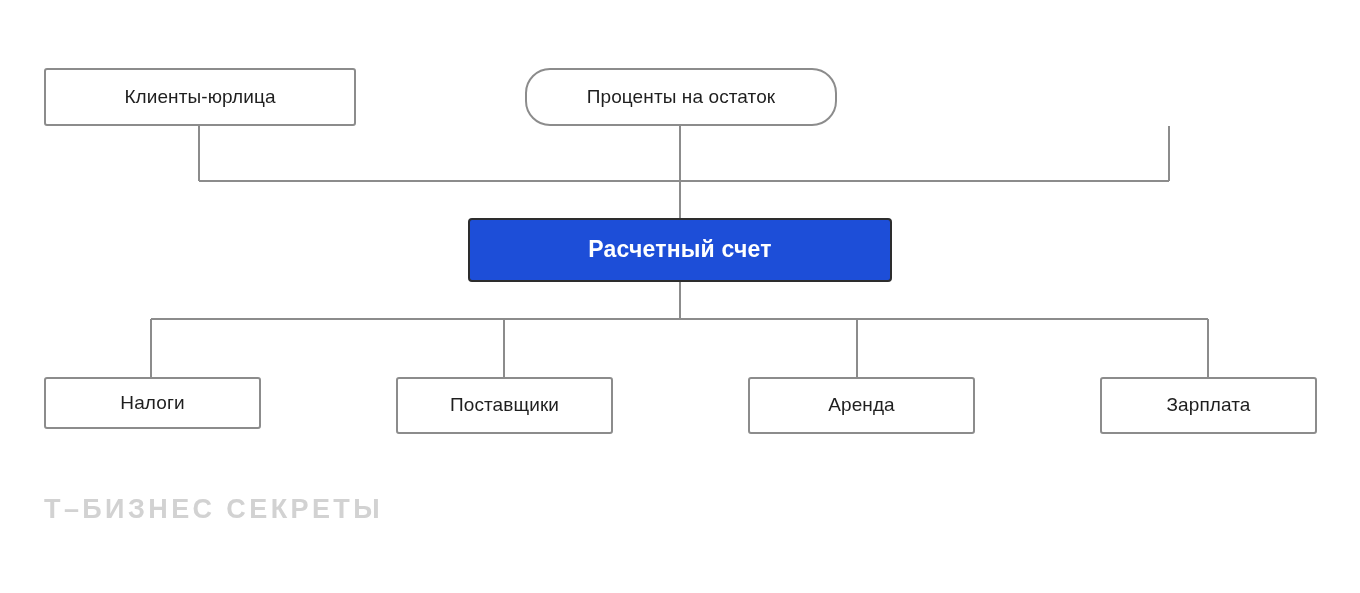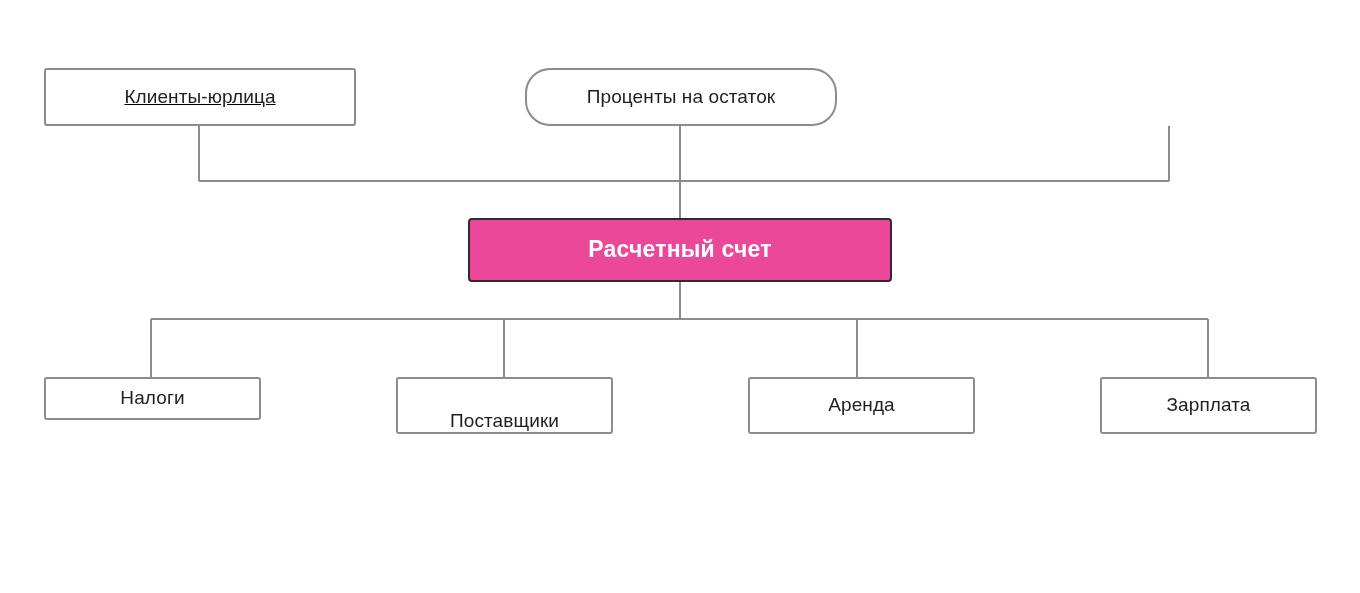--- a/index.html
+++ b/index.html
@@ -39,21 +39,21 @@
     z-index: 2;
   }
   .node .node-label {
     font-size: 19px;
     color: #1f1f1f;
     line-height: 1.1;
     letter-spacing: 0.1px;
     white-space: nowrap;
   }
   .node.center {
-    background: #ec4899;
+    background: #1d4ed8;
     border: 2px solid #2d2d2d;
     border-radius: 4px;
   }
   .node.center .node-label {
     color: #ffffff;
     font-weight: bold;
     font-size: 23px;
     letter-spacing: 0.2px;
   }
   .watermark {
@@ -86,43 +86,44 @@
 
       <path d="M151,319 L1208,319"></path>
 
       <path d="M151,319 L151,377"></path>
       <path d="M504,319 L504,377"></path>
       <path d="M857,319 L857,377"></path>
       <path d="M1208,319 L1208,377"></path>
     </g>
   </svg>
 
-  <div class="node" style="left:44px; top:68px; width:312px; height:58px;text-decoration:underline;">
+  <div class="node" style="left:44px; top:68px; width:312px; height:58px;">
     <span class="node-label">Клиенты-юрлица</span>
   </div>
 
   <div class="node" style="left:525px; top:68px; width:312px; height:58px;border-radius:25px;">
     <span class="node-label">Проценты на остаток</span>
   </div>
 
 
   <div class="node center" style="left:468px; top:218px; width:424px; height:64px;">
     <span class="node-label">Расчетный счет</span>
   </div>
 
-  <div class="node" style="left:44px; top:377px; width:217px; height:43px;">
+  <div class="node" style="left:44px; top:377px; width:217px; height:52px;">
     <span class="node-label">Налоги</span>
   </div>
 
-  <div class="node" style="left:396px; top:377px; width:217px; height:57px;align-items:flex-end;">
+  <div class="node" style="left:396px; top:377px; width:217px; height:57px;">
     <span class="node-label">Поставщики</span>
   </div>
 
   <div class="node" style="left:748px; top:377px; width:227px; height:57px;">
     <span class="node-label">Аренда</span>
   </div>
 
   <div class="node" style="left:1100px; top:377px; width:217px; height:57px;">
     <span class="node-label">Зарплата</span>
   </div>
 
+  <div class="watermark">Т–БИЗНЕС СЕКРЕТЫ</div>
 
 </div>
 
 </body></html>

